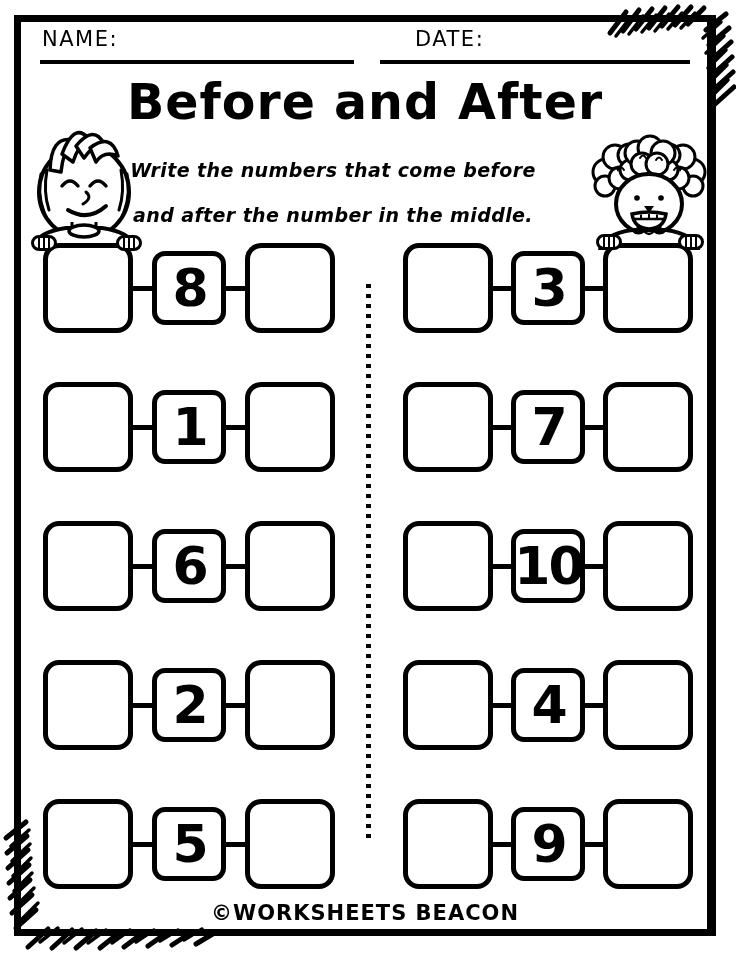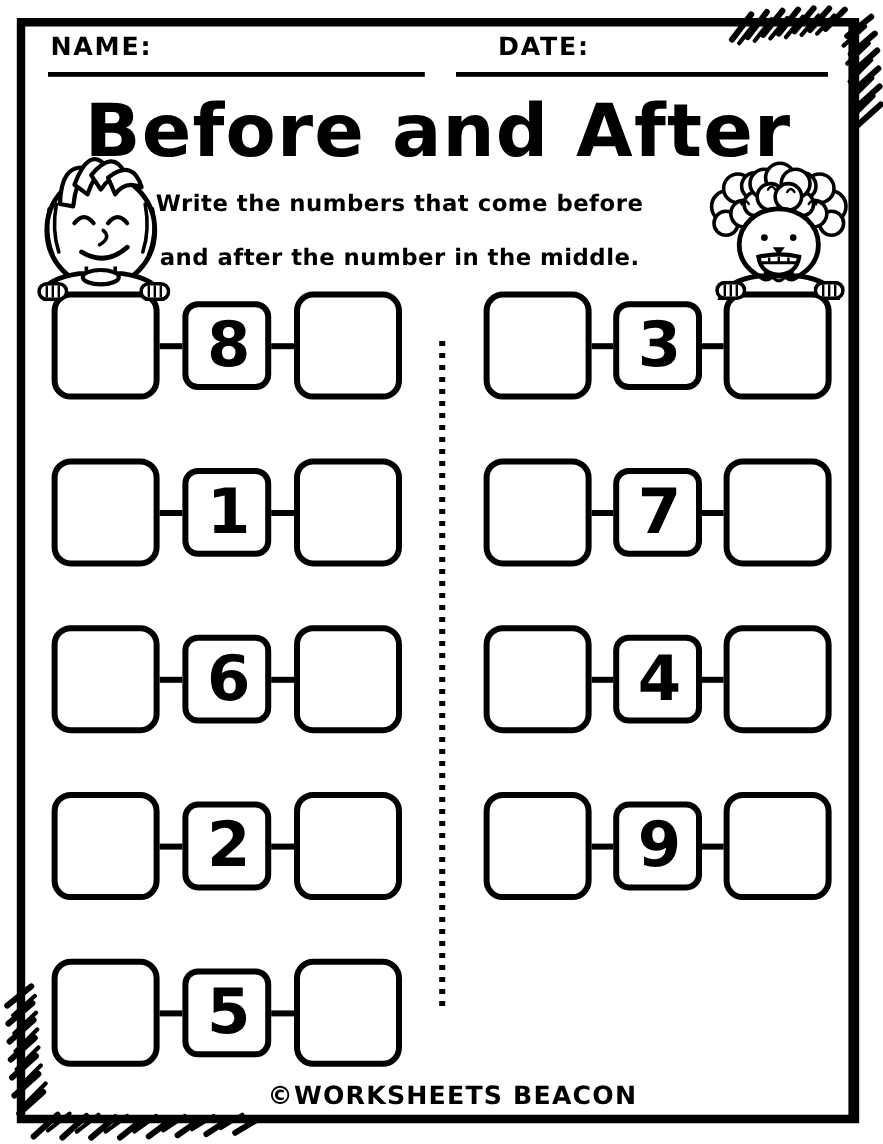--- a/index.html
+++ b/index.html
@@ -7,34 +7,34 @@
     width:736px; height:953px; position:relative; overflow:hidden;
     background:#ffffff; color:#000;
     font-family:"DejaVu Sans","Liberation Sans",sans-serif;
   }
   .frame {
     position:absolute; left:14px; top:15px; width:702px; height:921px;
     border:7px solid #000; border-right-width:9px; box-sizing:border-box;
     background:transparent; z-index:1;
   }
   
-  .hdr-label { position:absolute; font-size:21px; font-weight:700; letter-spacing:1.5px; z-index:2; }
+  .hdr-label { position:absolute; font-size:21px; font-weight:400; letter-spacing:1.5px; z-index:2; }
   .name-label { left:42px; top:27px; }
   .date-label { left:383px; top:27px;margin-left:32px; }
   .write-line { position:absolute; height:4px; background:#000; z-index:2; }
   .name-line { left:40px; top:60px; width:314px; }
   .date-line { left:380px; top:60px; width:310px; }
   
   .title {
     position:absolute; left:14px; top:74px; width:702px; text-align:center;
-    font-size:61px; font-weight:700; letter-spacing:1px; z-index:2;
+    font-size:49px; font-weight:700; letter-spacing:1px; z-index:2;
   }
   .instr {
     position:absolute; left:14px; width:638px; text-align:center;
-    font-size:19px; font-weight:600; letter-spacing:0.4px; z-index:2;
+    font-size:19px; font-weight:600; letter-spacing:0.4px; z-index:2;font-style:italic;
   }
   .instr1 { top:159px; }
   .instr2 { top:204px; }
   
   .col { position:absolute; top:243px; z-index:4; }
   .col-left  { left:43px;  width:292px; }
   .col-right { left:403px; width:290px; }
   .wrow { display:flex; align-items:center; height:90px; margin-bottom:49px; }
   .box { box-sizing:border-box; background:#fff; border:5px solid #000; }
   .outer { width:90px; height:90px; border-radius:16px; flex:0 0 auto; }
@@ -44,21 +44,21 @@
     font-size:52px; font-weight:700; letter-spacing:-2px; text-indent:1px;
   }
   .connector { flex:1 1 auto; height:5px; background:#000; }
   
   .divider {
     position:absolute; left:366px; top:284px; width:5px; height:556px; z-index:3;
     background:repeating-linear-gradient(to bottom,#000 0 4px,transparent 4px 10px);
   }
   
   .footer {
-    position:absolute; left:26px; top:901px; width:702px; text-align:center;
+    position:absolute; left:14px; top:901px; width:702px; text-align:center;
     font-size:21px; font-weight:700; letter-spacing:1px; z-index:2;
   }
   
   .kid { position:absolute; z-index:2; }
   .boy  { left:26px;  top:120px; }
   .girl { left:590px; top:128px; }
   .hand { position:absolute; z-index:6; }
   
   .hatch { position:absolute; z-index:5; }
   .hatch-tr { right:0; top:0; }
@@ -207,20 +207,27 @@
   <div class="wrow">
     <div class="box outer"></div>
     <div class="connector"></div>
     <div class="box middle">7</div>
     <div class="connector"></div>
     <div class="box outer"></div>
   </div>
   <div class="wrow">
     <div class="box outer"></div>
     <div class="connector"></div>
+    <div class="box middle">10</div>
+    <div class="connector"></div>
+    <div class="box outer"></div>
+  </div>
+  <div class="wrow">
+    <div class="box outer"></div>
+    <div class="connector"></div>
     <div class="box middle">4</div>
     <div class="connector"></div>
     <div class="box outer"></div>
   </div>
   <div class="wrow">
     <div class="box outer"></div>
     <div class="connector"></div>
     <div class="box middle">9</div>
     <div class="connector"></div>
     <div class="box outer"></div>

